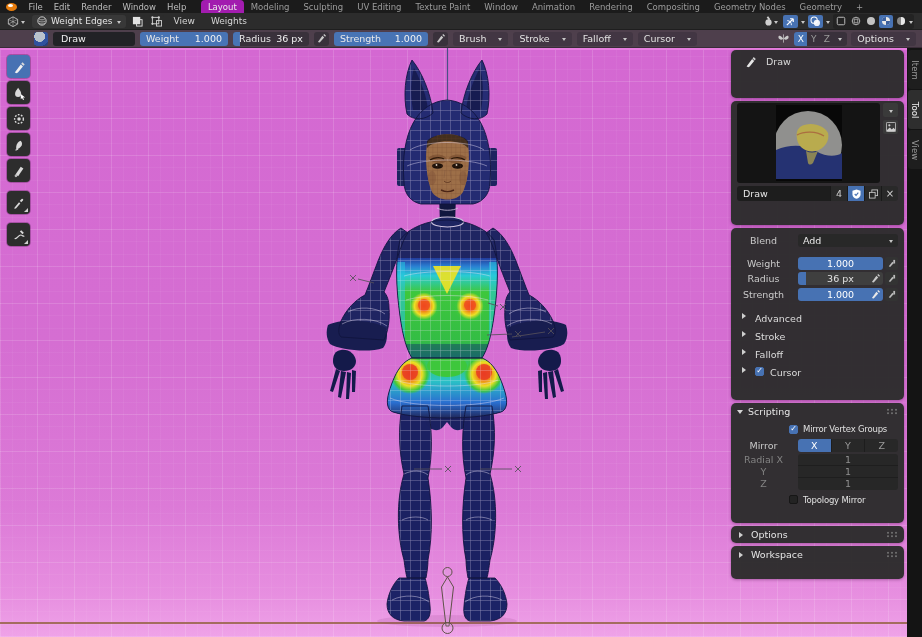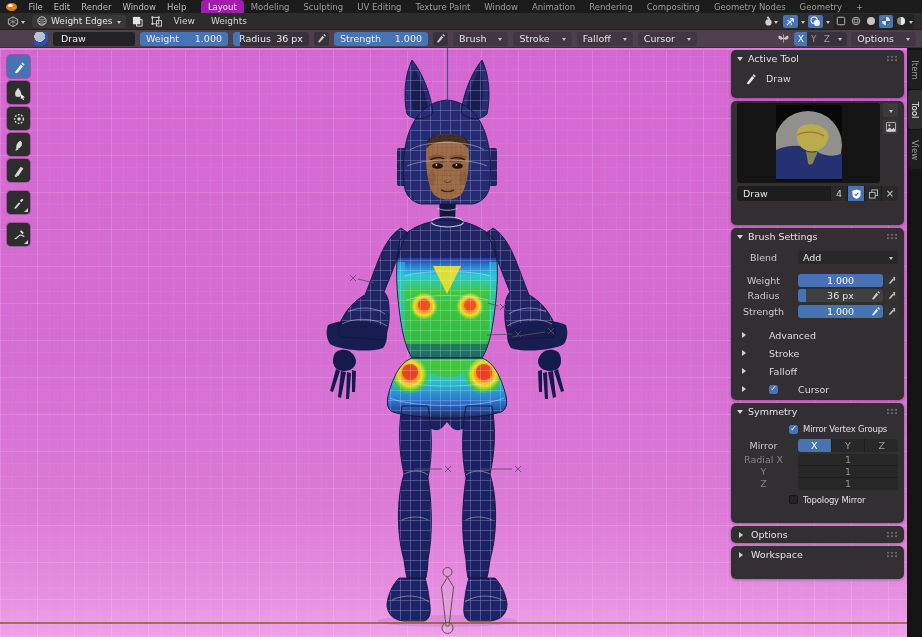--- a/index.html
+++ b/index.html
@@ -84,21 +84,21 @@
 .plab.dim{color:#838383}
 .pwid{flex:1;display:flex;align-items:center;gap:2px}
 .dropdown{flex:1;height:13px;background:#282828;border-radius:3px;display:flex;align-items:center;padding:0 5px;color:#e8e8e8}
 .dropdown .cd{margin-left:auto}
 .pslider{flex:1;height:13px;border-radius:3px;position:relative;display:flex;align-items:center;justify-content:center;color:#fff;overflow:hidden}
 .ps-blue{background:#4772b3}
 .ps-dark{background:#3f3f3f;color:#e2e2e2}
 .ps-dark .fillsliver{position:absolute;left:0;top:0;bottom:0;width:8px;background:#4772b3}
 .pslider .pen{position:absolute;right:3px;top:2px}
 .miniicon{width:13px;height:13px;background:#333;border-radius:2px;display:flex;align-items:center;justify-content:center}
-.secrow{display:flex;align-items:center;gap:20px;padding:3.5px 6px 3.5px 9px;color:#dcdcdc}
+.secrow{display:flex;gap:6px;padding:3.5px 6px 3.5px 9px;color:#dcdcdc}
 .check{width:9px;height:9px;border-radius:2px;background:#232323;border:1px solid #161616;display:flex;align-items:center;justify-content:center;color:#fff;font-size:8px;line-height:8px}
 .check.on{background:#4772b3;border-color:#4772b3}
 .segrow{flex:1;display:flex}
 .seg{flex:1;height:13px;background:#282828;color:#999;display:flex;align-items:center;justify-content:center;border-right:1px solid #1d1d1d}
 .seg:first-child{border-radius:3px 0 0 3px}
 .seg:last-child{border-radius:0 3px 3px 0;border-right:none}
 .seg.on{background:#4772b3;color:#fff}
 .numfield{flex:1;height:12px;background:#272727;color:#909090;display:flex;align-items:center;justify-content:center;border-bottom:1px solid #1e1e1e}
 .cbrow{display:flex;align-items:center;gap:5px;margin:3px 6px 3px 58px;color:#e0e0e0;white-space:nowrap;font-size:8.5px;letter-spacing:-0.2px}
 
@@ -353,25 +353,20 @@
       <svg width="14" height="14" viewBox="0 0 16 16">
           <path d="M3 12 C6 13 7 8 10 8 C12 8 12.5 10 14 9" stroke="#d9d9d9" stroke-width="1.4" fill="none"></path>
           <path d="M10.5 2.5 L13.5 5.5 L12 7 L9 4 Z" fill="#d9d9d9"></path>
         </svg>
     </div>
   </div>
 
   <div class="sidebar">
 
     <div class="panel" style="height:48px">
-      <div class="phead">
-        <span class="pc"></span>
-        <span>Active Tool</span>
-        <span class="grip"></span>
-      </div>
       <div class="atrow">
         <svg width="13" height="13" viewBox="0 0 16 16">
             <path d="M4 13 L10 5 L12.5 7.5 L7 14 Z M3.2 14.2 L4 13 L7 14 L5.5 15 Z" fill="#e6e6e6"></path>
             <path d="M10.5 4.2 L12 2.5 L14.5 5 L13 6.7 Z" fill="#cfcfcf"></path>
           </svg>
         <span>Draw</span>
       </div>
     </div>
 
     <div class="panel" style="height:124px">
@@ -418,25 +413,20 @@
               <rect x="0.5" y="3.5" width="7" height="7" fill="#292929" stroke="#cfcfcf"></rect>
             </svg>
         </div>
         <div class="bicon last">
             <span style="color:#cfcfcf;font-size:10px">×</span>
           </div>
       </div>
     </div>
 
     <div class="panel" style="height:172px">
-      <div class="phead">
-        <span class="pc"></span>
-        <span>Brush Settings</span>
-        <span class="grip"></span>
-      </div>
       <div class="prow" style="margin-top:5px">
         <span class="plab">Blend</span>
         <div class="pwid">
             <div class="dropdown">
               <span>Add</span>
               <span class="cd"></span>
             </div>
           </div>
       </div>
       <div class="prow" style="margin-top:9px">
@@ -503,21 +493,21 @@
       <div class="secrow">
           <span class="cr"></span>
           <span class="check on">✓</span>
           <span>Cursor</span>
         </div>
     </div>
 
     <div class="panel" style="height:120px">
       <div class="phead">
         <span class="pc"></span>
-        <span>Symmetry</span>
+        <span>Scripting</span>
         <span class="grip"></span>
       </div>
       <div class="cbrow" style="margin-top:4px">
         <span class="check on">✓</span>
         <span>Mirror Vertex Groups</span>
       </div>
       <div class="prow" style="margin-top:4px">
         <span class="plab">Mirror</span>
         <div class="pwid">
             <div class="segrow">

